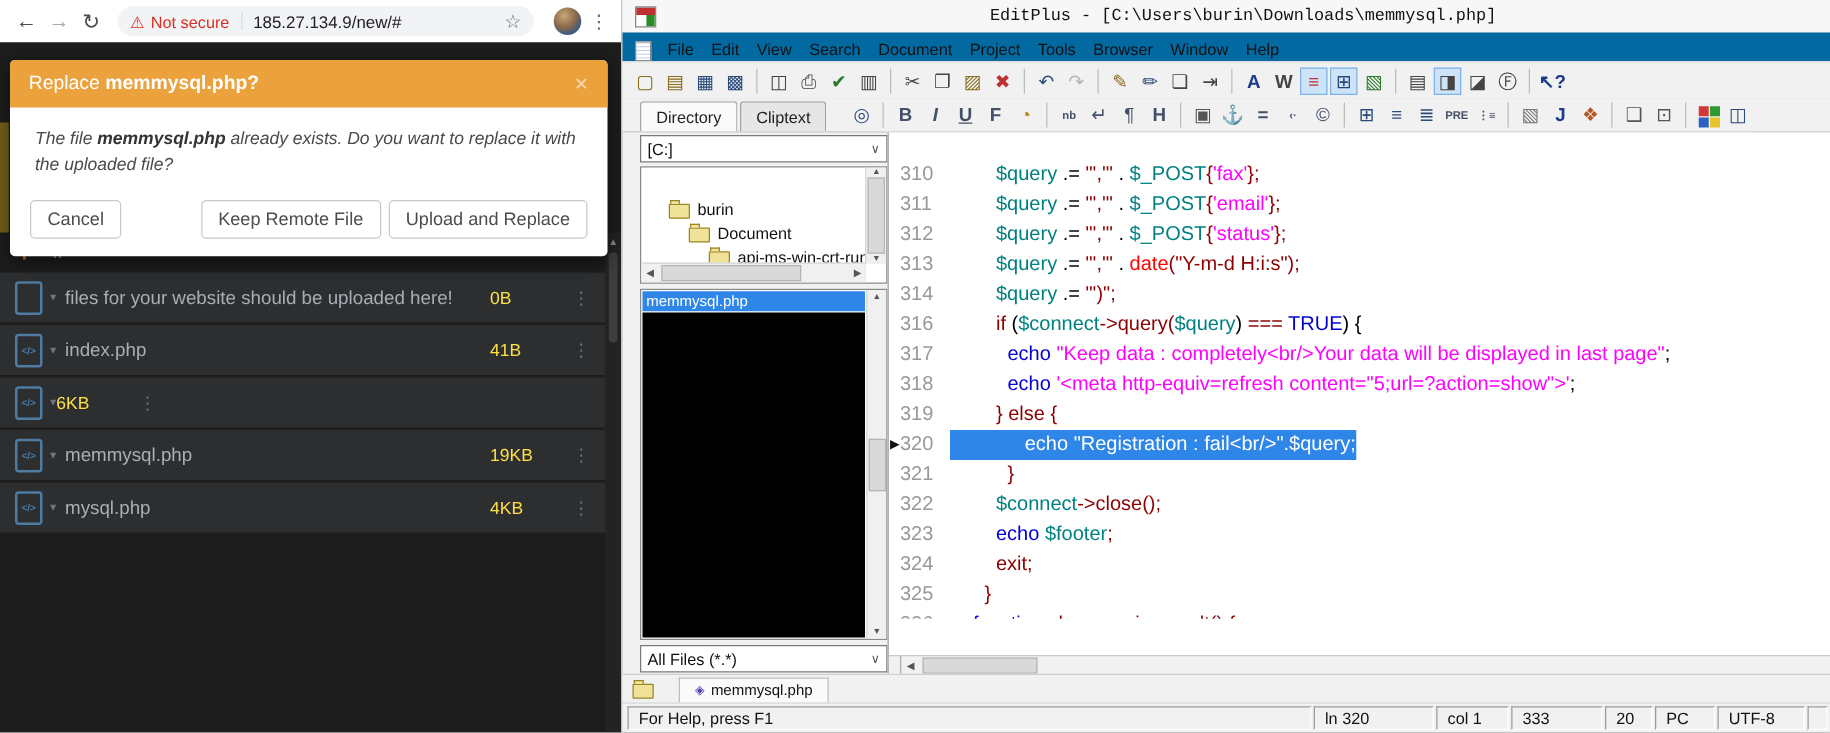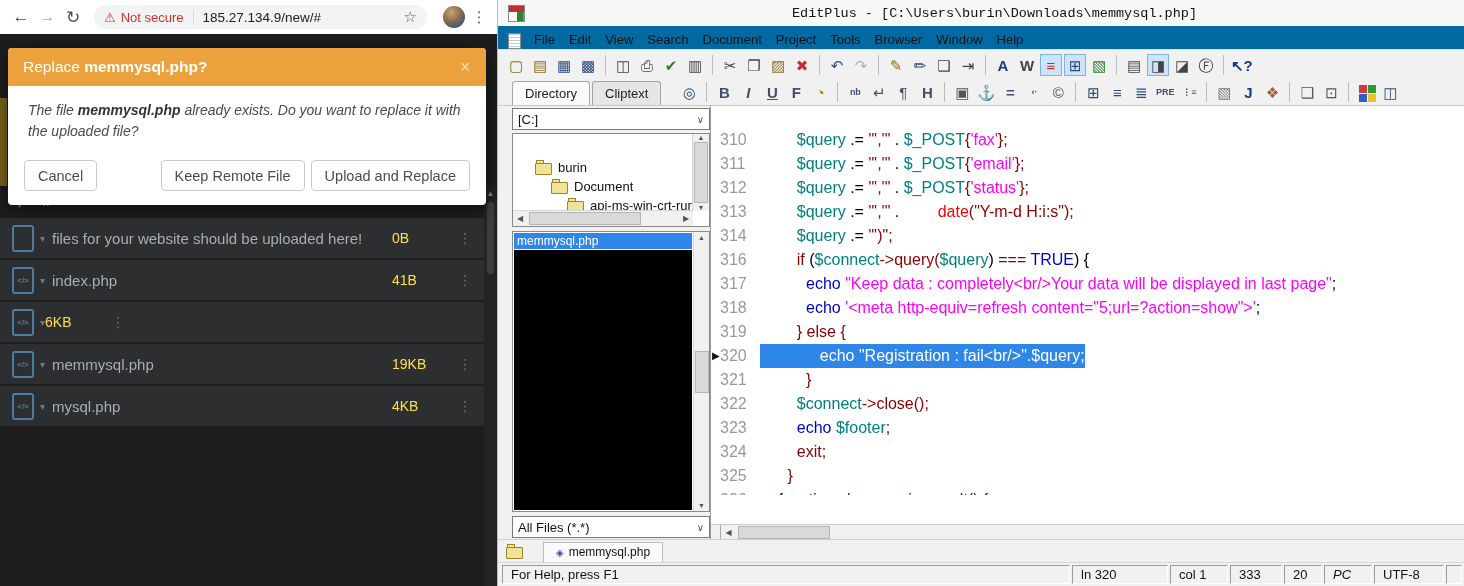--- a/index.html
+++ b/index.html
@@ -93,35 +93,35 @@
   .ruler{position:absolute;left:0;top:0;right:0;height:20px;background:#f1f1f1;border-bottom:2px solid #00007e;display:flex;align-items:center;padding-left:18px;overflow:hidden;}
   .cursorblk{width:7px;height:16px;background:#00007e;flex:none;margin-right:1px;}
   .rtext{font-family:"DejaVu Sans Mono",monospace;font-size:15px;color:#00007e;white-space:pre;letter-spacing:0;}
   .codelines{position:absolute;left:0;top:22px;right:0;bottom:15px;overflow:hidden;}
   .cl{height:24px;line-height:24px;position:relative;white-space:pre;font-size:16px;}
   .cl.partial{height:7px;overflow:hidden;}
   .mk{position:absolute;left:1px;top:0;font-size:10px;color:#111;}
   .ln{display:inline-block;width:40px;padding-left:9px;color:#999;font-size:16px;vertical-align:top;}
   .ct{display:inline-block;vertical-align:top;}
   .ct.sel{background:#2e86e8;}
-  .cv{color:#008080;} .cs{color:#8B0000;} .cm{color:#FF00FF;} .ck{color:#0000D2;} .cr{color:#FF0000;margin-left:34px;} .co{color:#000;} .cw{color:#fff;}
+  .cv{color:#008080;} .cs{color:#8B0000;} .cm{color:#FF00FF;} .ck{color:#0000D2;} .cr{color:#FF0000;} .co{color:#000;} .cw{color:#fff;}
   .codehsb{position:absolute;left:0;right:0;bottom:0;height:15px;background:#f1f1f1;border-top:1px solid #c9c9c9;display:flex;align-items:center;font-size:8px;color:#555;}
   .splitbox{width:9px;height:15px;border-right:1px solid #aaa;flex:none;}
   .codehsb .a{width:15px;text-align:center;}
   .codehsb .thumb{width:90px;height:11px;background:#d9d9d9;border:1px solid #b5b5b5;margin-left:2px;}
   
   .doctabs{position:absolute;left:0;right:0;bottom:24px;height:22px;background:#f1f1f1;border-top:1px solid #cfcfcf;display:flex;align-items:flex-end;padding-left:8px;}
   .dfolder{margin-bottom:3px;}
   .doctab{margin-left:14px;background:#fafafa;border:1px solid #bdbdbd;border-bottom:none;padding:2px 12px 3px;font-size:12px;color:#111;display:flex;align-items:center;gap:5px;}
   .diamond{color:#4a3fb5;font-size:10px;}
   .statusbar{position:absolute;left:0;right:0;bottom:0;height:24px;background:#f1f1f1;border-top:1px solid #d7d7d7;display:flex;align-items:stretch;padding:2px 2px;box-sizing:border-box;font-size:13px;color:#111;}
   .scell{border:1px solid;border-color:#9b9b9b #fff #fff #9b9b9b;display:flex;align-items:center;padding-left:8px;margin-left:2px;box-sizing:border-box;}
   .shelp{flex:1;}
-  .scell:nth-child(2){width:96px;} .scell:nth-child(3){width:58px;} .scell:nth-child(4){width:52px;}
-  .scell:nth-child(5){width:38px;} .scell:nth-child(6){width:48px;font-style:italic;} .scell:nth-child(7){width:70px;}
+  .scell:nth-child(2){width:96px;} .scell:nth-child(3){width:58px;} .scell:nth-child(4){width:73px;}
+  .scell:nth-child(5){width:38px;} .scell:nth-child(6){width:48px;} .scell:nth-child(7){width:70px;}
   .scell:nth-child(8){width:16px;padding:0;}
 </style>
 </head>
 <body>
 
 <div id="root">
 
   <div class="browser">
     <div class="chrome">
       <span class="navic">←</span>

